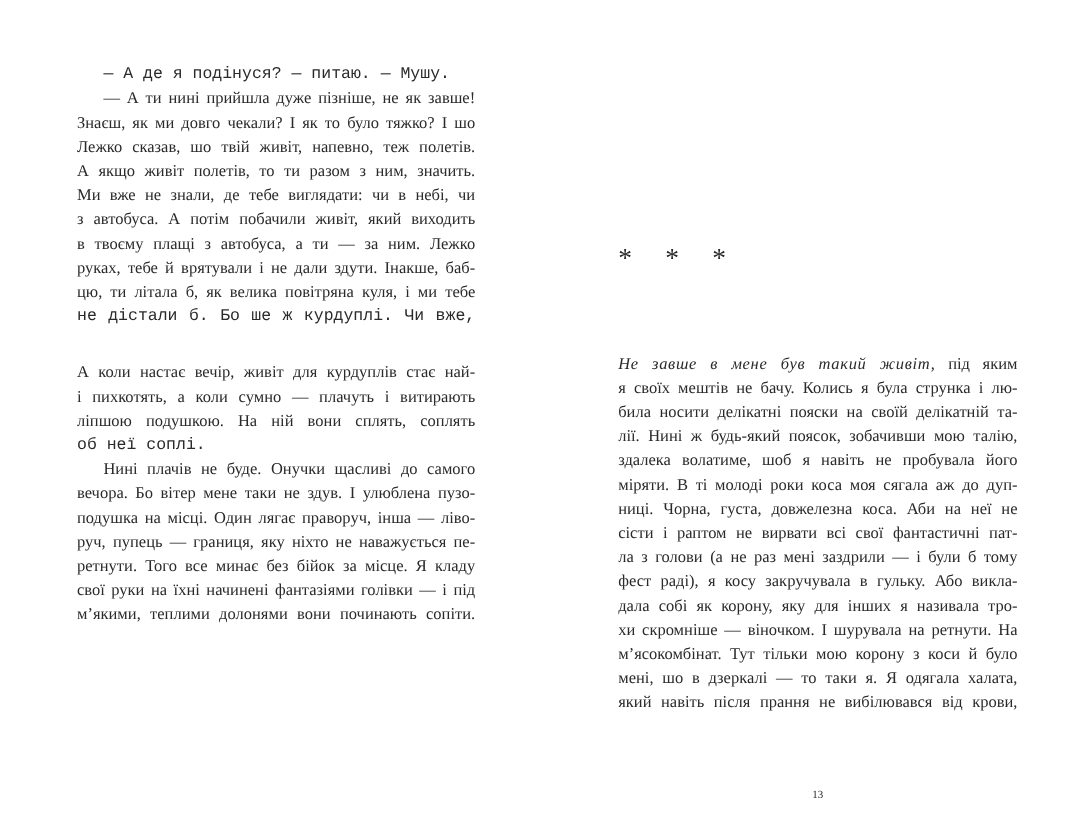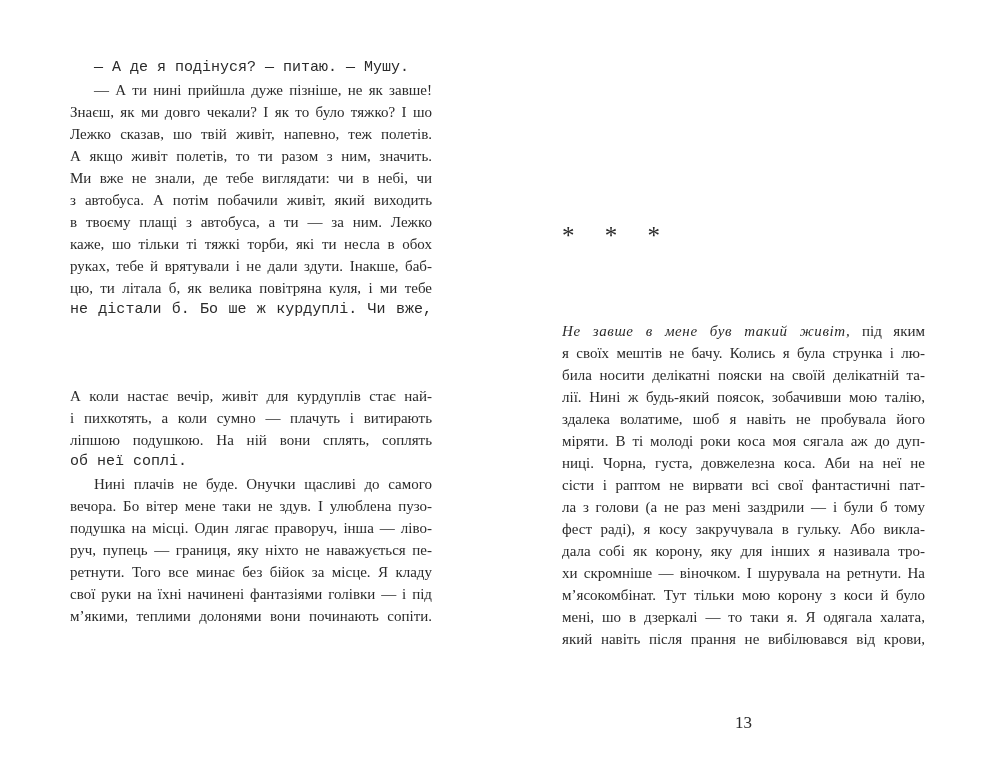--- a/index.html
+++ b/index.html
@@ -17,55 +17,54 @@
   .line {
     height:22px; line-height:22px;
     font-size:15px;
     text-align:justify;
     text-align-last:justify;
     overflow:hidden;
     white-space:normal;
   }
   .line.end { text-align-last:left;font-family:Liberation Mono, monospace; }
   .line.indent { padding-left:24px; }
-  .line.gap { margin-top:64px; }
+  .line.gap { margin-top:29px; }
   .script {
     font-style:italic;
     font-size:15px;
     letter-spacing:0.6px;
   }
   .asterisks {
     height:24px; line-height:24px;
     font-size:25px;
     letter-spacing:12px;
     text-align:left;
     color:#2a2a2a;
   }
   .lines-block { margin-top:72px; }
   #page-number {
     position:absolute;
     left:562px; top:714px; width:363px;
     text-align:center;
-    font-size:17px;
+    font-size:10px;
     line-height:18px;
   }
 </style>
 </head>
 <body style="background: rgb(255, 255, 255); color: rgb(42, 42, 42);">
 
 <div id="left-page" class="page">
     <div class="line indent end">— А де я подінуся? — питаю. — Мушу.</div>
     <div class="line indent">— А ти нині прийшла дуже пізніше, не як завше!</div>
     <div class="line">Знаєш, як ми довго чекали? І як то було тяжко? І шо</div>
     <div class="line">Лежко сказав, шо твій живіт, напевно, теж полетів.</div>
     <div class="line">А якщо живіт полетів, то ти разом з ним, значить.</div>
     <div class="line">Ми вже не знали, де тебе виглядати: чи в небі, чи</div>
     <div class="line">з автобуса. А потім побачили живіт, який виходить</div>
     <div class="line">в твоєму плащі з автобуса, а ти — за ним. Лежко</div>
-    <div class="line">каже, шо тільки ті тяжкі торби, які ти несла в обох</div>
     <div class="line">руках, тебе й врятували і не дали здути. Інакше, баб-</div>
     <div class="line">цю, ти літала б, як велика повітряна куля, і ми тебе</div>
     <div class="line end">не дістали б. Бо ше ж курдуплі. Чи вже, може, ні?</div>
     <div class="line gap">А коли настає вечір, живіт для курдуплів стає най-</div>
     <div class="line">і пихкотять, а коли сумно — плачуть і витирають</div>
     <div class="line">ліпшою подушкою. На ній вони сплять, соплять</div>
     <div class="line end">об неї соплі.</div>
     <div class="line indent">Нині плачів не буде. Онучки щасливі до самого</div>
     <div class="line">вечора. Бо вітер мене таки не здув. І улюблена пузо-</div>
     <div class="line">подушка на місці. Один лягає праворуч, інша — ліво-</div>

